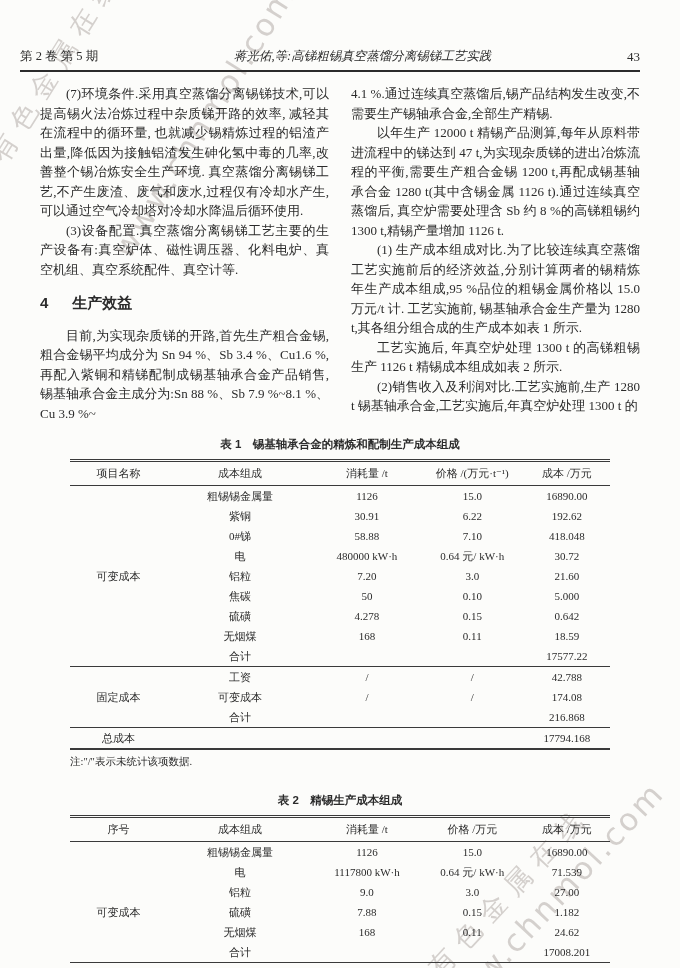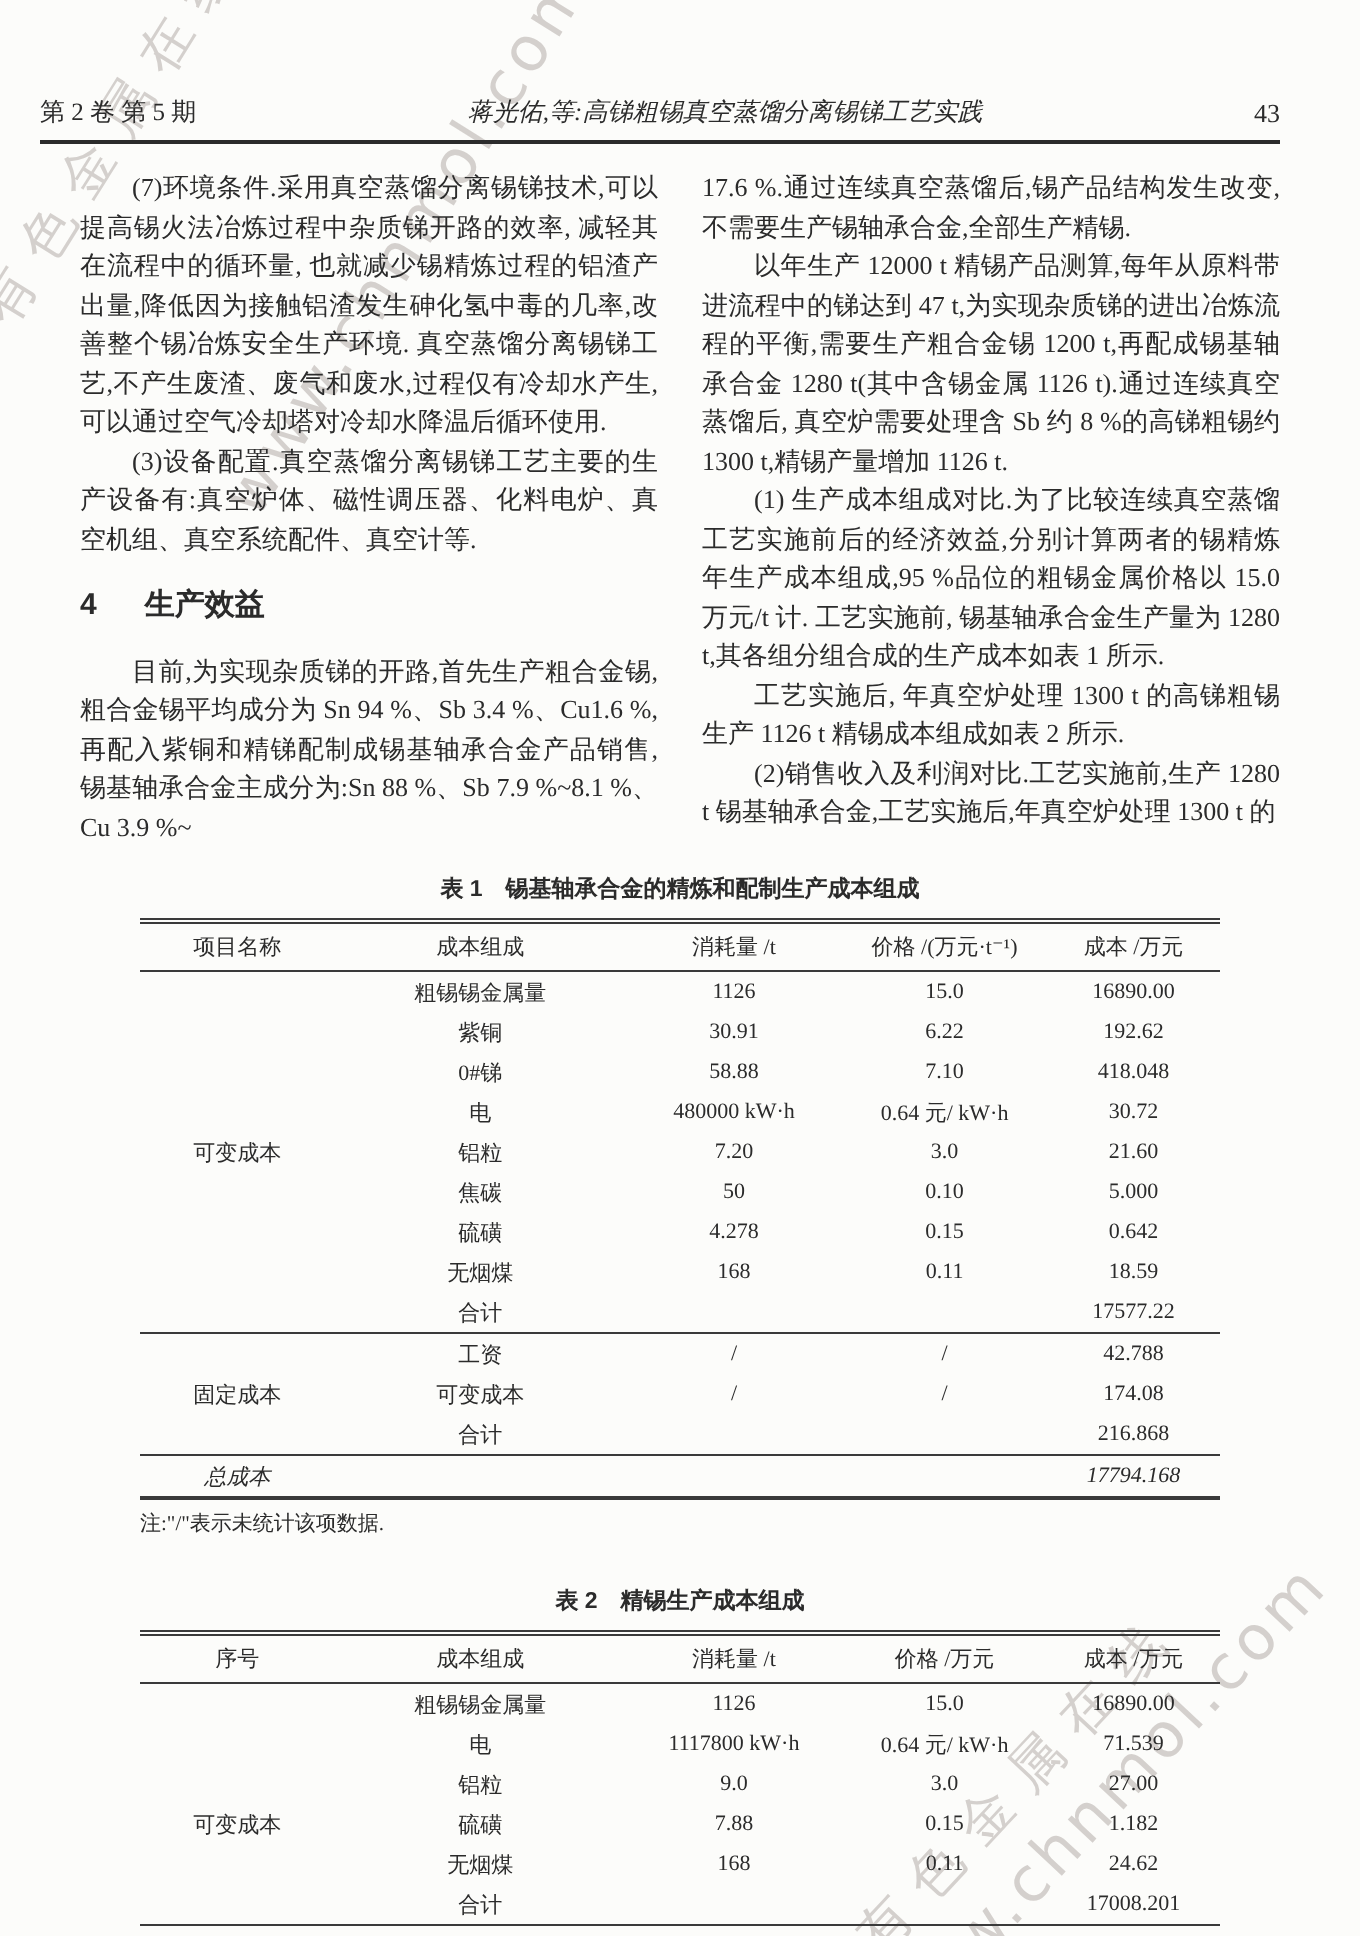--- a/index.html
+++ b/index.html
@@ -96,21 +96,21 @@
   table.cost-table col.c-group { width: 18%; }
   table.cost-table col.c-label { width: 27%; }
   table.cost-table col.c-qty   { width: 20%; }
   table.cost-table col.c-price { width: 19%; }
   table.cost-table col.c-cost  { width: 16%; }
   table.cost-table tr.rule-after { border-bottom: 1px solid #3a3a3a; }
   table.cost-table tr.total-row {
     border-top: 1px solid #3a3a3a;
     border-bottom: 2.5px solid #3a3a3a;
   }
-  table.cost-table tr.total-row td { font-weight: normal; font-style: italic; }
+  table.cost-table tr.total-row td { font-weight: normal; }
   .table-note {
     width: 540px;
     margin: 5px auto 0 auto;
     font-size: 10.5px;
     color: #2b2b2b;
   }
   .t2 { margin-top: 24px; }
 </style>
 </head>
 <body>
@@ -131,21 +131,21 @@
   <div class="columns">
     <div class="col">
       <p>(7)环境条件.采用真空蒸馏分离锡锑技术,可以提高锡火法冶炼过程中杂质锑开路的效率, 减轻其在流程中的循环量, 也就减少锡精炼过程的铝渣产出量,降低因为接触铝渣发生砷化氢中毒的几率,改善整个锡冶炼安全生产环境. 真空蒸馏分离锡锑工艺,不产生废渣、废气和废水,过程仅有冷却水产生,可以通过空气冷却塔对冷却水降温后循环使用.</p>
       <p>(3)设备配置.真空蒸馏分离锡锑工艺主要的生产设备有:真空炉体、磁性调压器、化料电炉、真空机组、真空系统配件、真空计等.</p>
       <div class="section-heading">
         <span class="sec-no">4</span><span>生产效益</span>
       </div>
       <p>目前,为实现杂质锑的开路,首先生产粗合金锡,粗合金锡平均成分为 Sn 94 %、Sb 3.4 %、Cu1.6 %,再配入紫铜和精锑配制成锡基轴承合金产品销售, 锡基轴承合金主成分为:Sn 88 %、Sb 7.9 %~8.1 %、Cu 3.9 %~</p>
     </div>
     <div class="col">
-      <p class="no-indent">17.6 %.通过连续真空蒸馏后,锡产品结构发生改变,不需要生产锡轴承合金,全部生产精锡.</p>
+      <p class="no-indent">4.1 %.通过连续真空蒸馏后,锡产品结构发生改变,不需要生产锡轴承合金,全部生产精锡.</p>
       <p>以年生产 12000 t 精锡产品测算,每年从原料带进流程中的锑达到 47 t,为实现杂质锑的进出冶炼流程的平衡,需要生产粗合金锡 1200 t,再配成锡基轴承合金 1280 t(其中含锡金属 1126 t).通过连续真空蒸馏后, 真空炉需要处理含 Sb 约 8 %的高锑粗锡约 1300 t,精锡产量增加 1126 t.</p>
       <p>(1) 生产成本组成对比.为了比较连续真空蒸馏工艺实施前后的经济效益,分别计算两者的锡精炼年生产成本组成,95 %品位的粗锡金属价格以 15.0 万元/t 计. 工艺实施前, 锡基轴承合金生产量为 1280 t,其各组分组合成的生产成本如表 1 所示.</p>
       <p>工艺实施后, 年真空炉处理 1300 t 的高锑粗锡生产 1126 t 精锡成本组成如表 2 所示.</p>
       <p>(2)销售收入及利润对比.工艺实施前,生产 1280 t 锡基轴承合金,工艺实施后,年真空炉处理 1300 t 的</p>
     </div>
   </div>
 
   <div class="table-block">
     <div class="table-title">
       <span class="t-label">表 1</span><span>锡基轴承合金的精炼和配制生产成本组成</span>

